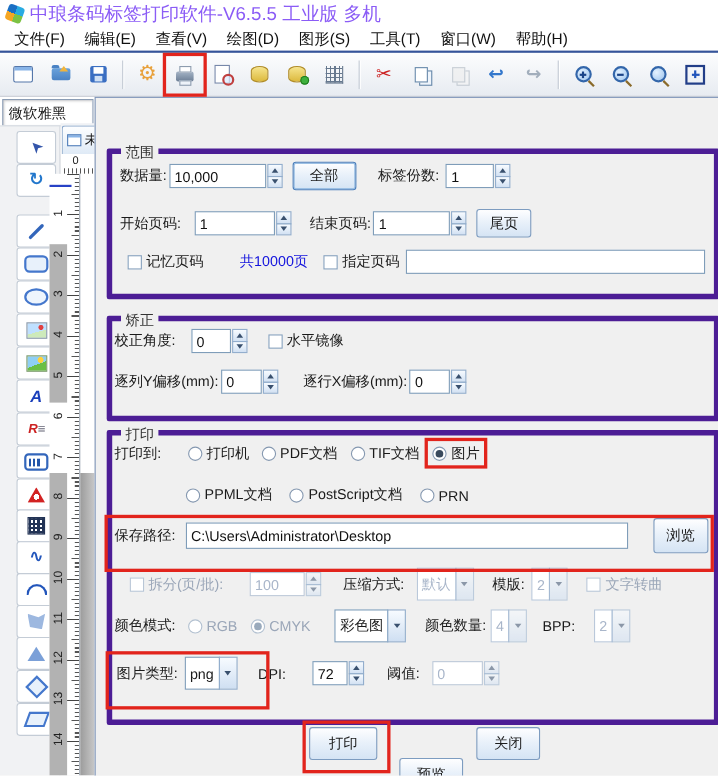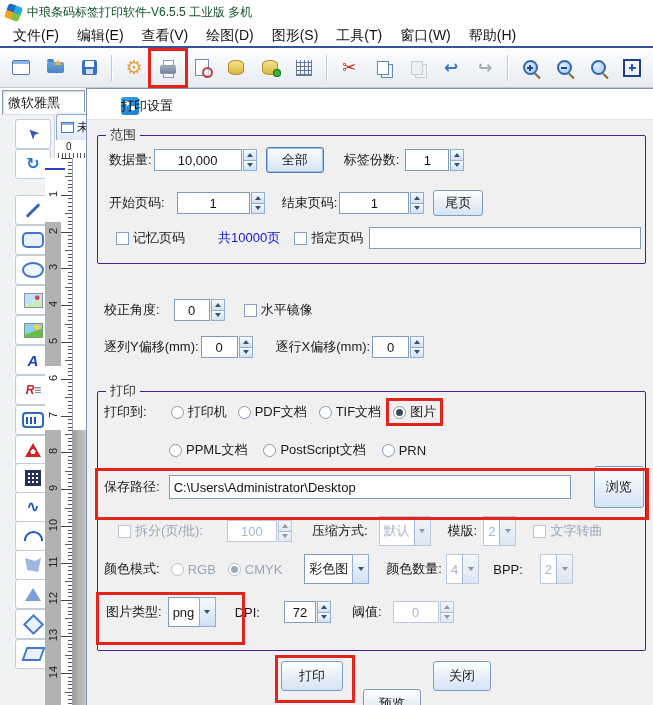--- a/index.html
+++ b/index.html
@@ -3,21 +3,21 @@
 <meta charset="utf-8">
 <style>
   html,body{margin:0;padding:0}
   body{width:653px;height:705px;position:relative;overflow:hidden;background:#fff;
        font-family:"Liberation Sans","DejaVu Sans",sans-serif;color:#1a1a1a;}
   .abs{position:absolute}
   
   .titlebar{position:absolute;left:0;top:0;right:0;height:25px;background:#fff;display:flex;align-items:center;gap:6px;padding-left:6px;box-sizing:border-box}
   .appicon{width:15px;height:15px;border-radius:3px;flex:none;
     background:conic-gradient(#29abe2 0 25%,#7cc243 25% 50%,#f5a623 50% 75%,#1a6fc4 75%);transform:rotate(20deg)}
-  .apptitle{font-size:12px;color:#14532d}
+  .apptitle{font-size:17px;color:#8b5cf6}
   .menubar{position:absolute;left:0;top:25px;right:0;height:21px;background:#fff;display:flex;align-items:center;padding-left:4px}
   .menuitem{font-size:14px;padding:0 9px;color:#111;white-space:nowrap}
   .toolbar{position:absolute;left:0;top:46px;right:0;height:42px;background:linear-gradient(#fcfdfe,#e7ebf1);
     border-top:2px solid #35549a;border-bottom:1px solid #c2c8d2;display:flex;align-items:center;padding-left:4px;box-sizing:border-box}
   .tbi{width:28px;height:28px;display:flex;align-items:center;justify-content:center;flex:none;margin:0 3px;position:relative}
   .tbsep{width:1px;height:26px;background:#c4cad4;box-shadow:1px 0 0 #fff;margin:0 5px;flex:none}
   
   .i-new{width:16px;height:13px;background:#fff;border:1px solid #5577aa;box-shadow:inset 0 3px 0 #88b4e8;border-radius:2px}
   .i-open{width:17px;height:11px;background:linear-gradient(#6aa2dc,#4a82c4);border-radius:2px;position:relative}
   .i-open::before{content:"";position:absolute;top:-3px;left:0;width:7px;height:3px;background:#4a82c4;border-radius:2px 2px 0 0}
@@ -98,28 +98,28 @@
   .gblk{position:absolute;left:0;width:16px;background:#b2b2b2}
   .sliver{position:absolute;left:72px;top:158px;width:14px;height:547px;background:#fff;border-left:1px solid #9aa4b0;box-sizing:border-box}
   .sliver .g{position:absolute;left:0;right:0;top:272px;bottom:0;background:linear-gradient(90deg,#9c9c9c,#c8c8c8)}
   .bluemark{position:absolute;left:45px;top:168px;width:20px;height:2px;background:#2742c6}
   
   .dialog{position:absolute;left:86px;top:88px;width:567px;height:617px;background:#f0f0f0;border:1px solid #7e94b8;box-sizing:content-box;z-index:10}
   .dlg-title{position:absolute;left:0;top:0;right:0;height:30px;background:#fff;border-bottom:1px solid #e2e2e2}
   .dlg-ico{position:absolute;left:8px;top:6px;width:18px;height:18px;border-radius:3px;
     background:radial-gradient(circle at 33% 35%,#fff 2px,transparent 2.6px),radial-gradient(circle at 66% 62%,#fff 2px,transparent 2.6px),linear-gradient(140deg,#35a4ea,#1d7ccc)}
   .dlg-title span{position:absolute;left:34px;top:8px;font-size:13px;color:#111}
-  .grp{position:absolute;border:1px solid #4c1d95;border-radius:2px}
+  .grp{position:absolute;border:5px solid #4c1d95;border-radius:2px}
   .grp .gt{position:absolute;top:-9px;left:8px;background:#f0f0f0;padding:0 4px;font-size:13px;color:#333;line-height:16px}
   .row{position:absolute;display:flex;align-items:center}
   .lbl{font-size:13px;color:#1a1a1a;white-space:nowrap}
   .lbl.dis{color:#9aa6b8}
   .link{font-size:13px;color:#1414dd;white-space:nowrap}
   .txt{height:22px;border:1px solid #7f9db9;background:#fff;font:13px "Liberation Sans","DejaVu Sans",sans-serif;padding:0 4px;box-sizing:border-box;color:#111}
-  .txt.num{text-align:center}
+  .txt.num{text-align:left}
   .txt.dis{color:#a9b6ca;border-color:#bcc8d8}
   .spin{display:inline-flex;flex-direction:column;width:14px;height:22px;margin-left:1px;flex:none}
   .spin b{flex:1;display:flex;align-items:center;justify-content:center;border:1px solid #93aecd;background:linear-gradient(#f7fbff,#d2e1f3);box-sizing:border-box}
   .spin b+b{margin-top:-1px}
   .tu{width:0;height:0;border-left:3px solid transparent;border-right:3px solid transparent;border-bottom:4px solid #39506e}
   .td{width:0;height:0;border-left:3px solid transparent;border-right:3px solid transparent;border-top:4px solid #39506e}
   .spin.dis b{opacity:.55}
   .btn{display:flex;align-items:center;justify-content:center;font-size:13px;color:#1a1a1a;border:1px solid #7d9cc0;border-radius:3px;
     background:linear-gradient(#fefeff 0%,#e9f1fa 45%,#d5e4f4 100%);box-sizing:border-box}
   .btn.focus{border-color:#4a7ebb;box-shadow:inset 0 0 0 1px #9cc0e4}
@@ -317,24 +317,20 @@
   <span class="rnum" style="top:434px">12</span>
   <span class="rnum" style="top:471px">13</span>
   <span class="rnum" style="top:508px">14</span>
 </div>
 <div class="sliver">
     <span class="g"></span>
   </div>
 <div class="bluemark"></div>
 
 <div class="dialog">
-  <div class="dlg-title">
-    <span class="dlg-ico"></span>
-    <span>打印设置</span>
-  </div>
 
   <div class="grp" style="left:10px;top:46px;width:547px;height:127px">
     <span class="gt">范围</span>
   </div>
   <div class="row" style="left:22px;top:58px;height:26px">
     <span class="lbl">数据量:</span>
     <input class="txt num ml2" style="width: 88px;" value="10,000">
     <span class="spin">
         <b>
           <i class="tu"></i>
@@ -380,20 +376,23 @@
   </div>
   <div class="row" style="left:29px;top:138px;height:22px">
     <span class="cb"></span>
     <span class="lbl ml4">记忆页码</span>
     <span class="link ml15">共10000页</span>
     <span class="cb ml14"></span>
     <span class="lbl ml4">指定页码</span>
     <input class="txt ml6" style="width: 272px;" value="">
   </div>
 
+  <div class="grp" style="left:10px;top:198px;width:547px;height:86px">
+    <span class="gt">矫正</span>
+  </div>
   <div class="row" style="left:17px;top:208px;height:26px">
     <span class="lbl">校正角度:</span>
     <input class="txt num ml14" style="width: 36px;" value="0">
     <span class="spin">
         <b>
           <i class="tu"></i>
         </b>
         <b>
           <i class="td"></i>
         </b>
@@ -447,21 +446,21 @@
     <span class="rb ml16"></span>
     <span class="lbl ml4">PostScript文档</span>
     <span class="rb ml16"></span>
     <span class="lbl ml4">PRN</span>
   </div>
 
   <div class="red" style="left:8px;top:379px;width:548px;height:46px"></div>
   <div class="row" style="left:17px;top:385px;height:26px">
     <span class="lbl">保存路径:</span>
     <input class="txt ml9" style="width: 402px; height: 24px;" value="C:\Users\Administrator\Desktop">
-    <button class="btn ml13" style="width:50px;height:42px">浏览</button>
+    <button class="btn ml13" style="width:50px;height:32px">浏览</button>
   </div>
 
   <div class="row" style="left:31px;top:430px;height:24px">
     <span class="cb dis"></span>
     <span class="lbl dis ml4">拆分(页/批):</span>
     <input class="txt num dis ml8" style="width: 50px;" value="100">
     <span class="spin dis">
         <b>
           <i class="tu"></i>
         </b>

